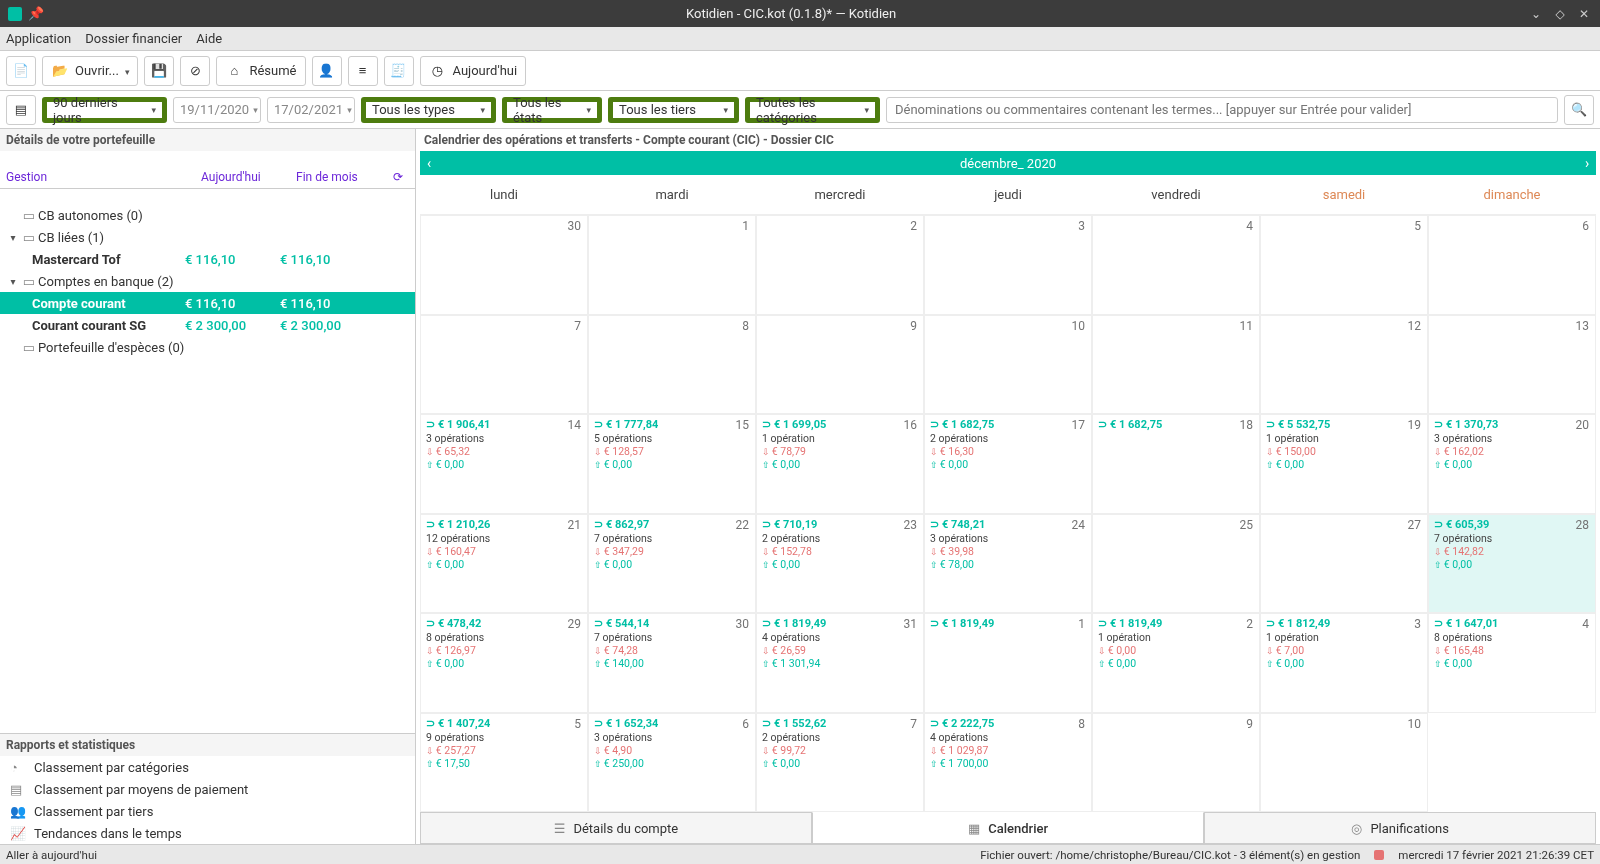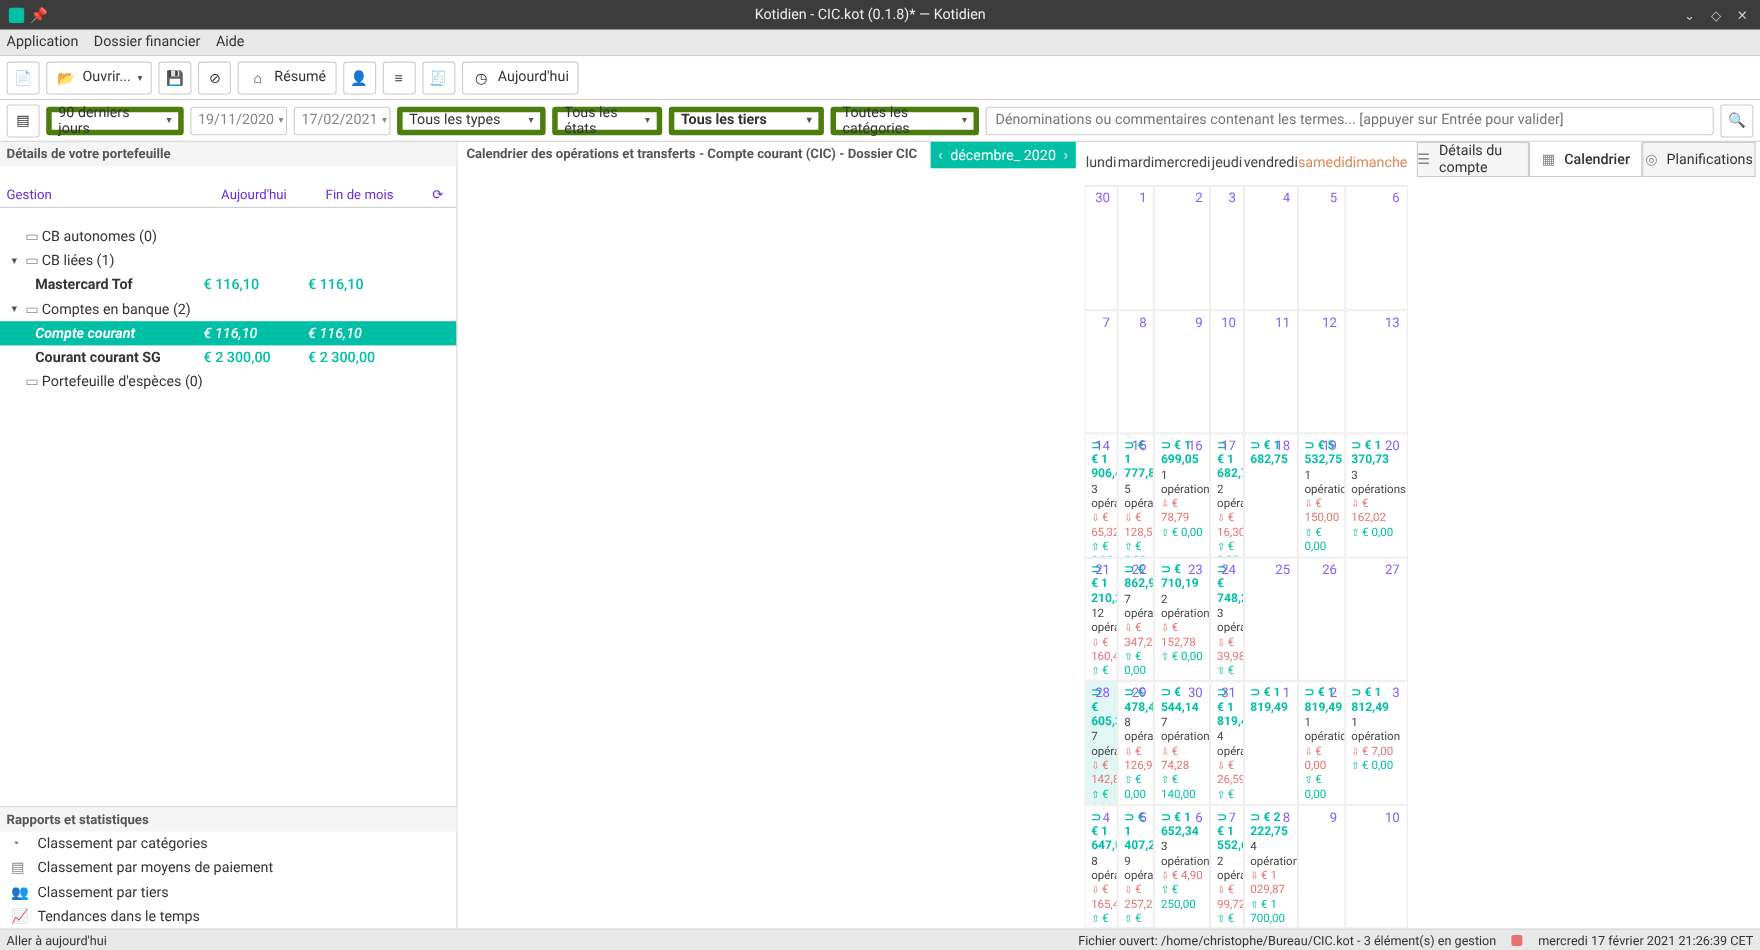--- a/index.html
+++ b/index.html
@@ -32,36 +32,36 @@
 .portfolio-hdr .c3 { flex:1; }
 .portfolio-hdr .refresh { width:16px; }
 .ptree { flex:1; overflow:auto; }
 .prow { display:flex; align-items:center; height:22px; padding:0 6px; font-size:13px; }
 .prow .exp { width:14px; text-align:center; color:#555; font-size:10px; }
 .prow .ic { width:18px; text-align:center; color:#888; }
 .prow .name { flex:0 0 165px; }
 .prow.child .name { padding-left:26px; flex:0 0 179px; }
 .prow .v1 { flex:0 0 95px; color:#00bfa5; font-weight:500; }
 .prow .v2 { flex:1; color:#00bfa5; font-weight:500; }
-.prow.selected { background:#00bfa5; color:#fff; font-weight:bold;font-style:italic; }
+.prow.selected { background:#00bfa5; color:#fff; font-weight:bold; }
 .prow.selected .name, .prow.selected .v1, .prow.selected .v2 { color:#fff; }
 .prow.bold .name { font-weight:bold; }
 .reports { border-top:1px solid #ccc; }
 .reports .rrow { display:flex; align-items:center; height:22px; padding:0 10px; gap:8px; font-size:13px; }
 .reports .rrow .ric { width:16px; color:#888; }
-.rightpane { flex:1; display:flex; flex-direction:row; background:#fff; }
+.rightpane { flex:1; display:flex; flex-direction:column; background:#fff; }
 .cal-title { padding:4px 8px; font-size:12px; color:#555; font-weight:bold; }
 .cal-hdr { height:24px; background:#00bfa5; color:#fff; display:flex; align-items:center; margin:0 4px; }
 .cal-hdr .nav { width:18px; text-align:center; cursor:pointer; font-size:14px; }
 .cal-hdr .month { flex:1; text-align:center; font-size:13px; }
 .cal-grid { flex:1; display:grid; grid-template-columns:repeat(7,1fr); grid-template-rows:40px repeat(6,1fr); margin:0 4px; }
 .dayname { display:flex; align-items:center; justify-content:center; font-size:13px; color:#444; border-bottom:1px solid #eee; }
 .dayname.weekend { color:#d85; }
 .daycell { border:1px solid #eee; padding:3px 5px; font-size:11px; overflow:hidden; position:relative; }
-.daycell .dnum { position:absolute; top:3px; right:6px; font-size:12px; color:#8b5cf6; }
+.daycell .dnum { position:absolute; top:3px; right:6px; font-size:12px; color:#737373; }
 .daycell .bal { color:#00bfa5; font-weight:bold; font-size:11px; }
 .daycell .bal::before { content:"⊃ "; }
 .daycell .ops { color:#444; font-size:10.5px; margin-top:1px; }
 .daycell .down { color:#e57373; font-size:10.5px; }
 .daycell .down::before { content:"⇩ "; font-size:9px; }
 .daycell .up { color:#00bfa5; font-size:10.5px; }
 .daycell .up::before { content:"⇧ "; font-size:9px; }
 .daycell.highlight { background:#e0f7f4; }
 .tabs { height:32px; display:flex; margin:0 4px; border-top:1px solid #ccc; }
 .tab { flex:1; display:flex; align-items:center; justify-content:center; gap:8px; border:1px solid #ccc; margin-top:-1px; background:#f5f5f5; font-size:13px; }
@@ -138,21 +138,21 @@
     </div>
   <div class="dateinp">
       <span>17/02/2021</span>
     </div>
   <div class="sel" style="width:135px;">
       <span>Tous les types</span>
     </div>
   <div class="sel" style="width:100px;">
       <span>Tous les états</span>
     </div>
-  <div class="sel" style="width:141px;font-weight:bold;">
+  <div class="sel" style="width:131px;">
       <span>Tous les tiers</span>
     </div>
   <div class="sel" style="width:135px;">
       <span>Toutes les catégories</span>
     </div>
   <input class="searchinp" placeholder="Dénominations ou commentaires contenant les termes... [appuyer sur Entrée pour valider]" style="">
   <div class="tbtn icon-only">
       <span class="icon-sq">🔍</span>
     </div>
 </div>
@@ -353,23 +353,20 @@
           <span class="dnum">24</span>
           <div class="bal">€ 748,21</div>
           <div class="ops">3 opérations</div>
           <div class="down">€ 39,98</div>
           <div class="up">€ 78,00</div>
         </div>
         <div class="daycell">
           <span class="dnum">25</span>
         </div>
         <div class="daycell">
-          <span class="dnum">26</span>
-        </div>
-        <div class="daycell">
           <span class="dnum">27</span>
         </div>
         <div class="daycell highlight">
           <span class="dnum">28</span>
           <div class="bal">€ 605,39</div>
           <div class="ops">7 opérations</div>
           <div class="down">€ 142,82</div>
           <div class="up">€ 0,00</div>
         </div>
         <div class="daycell">

